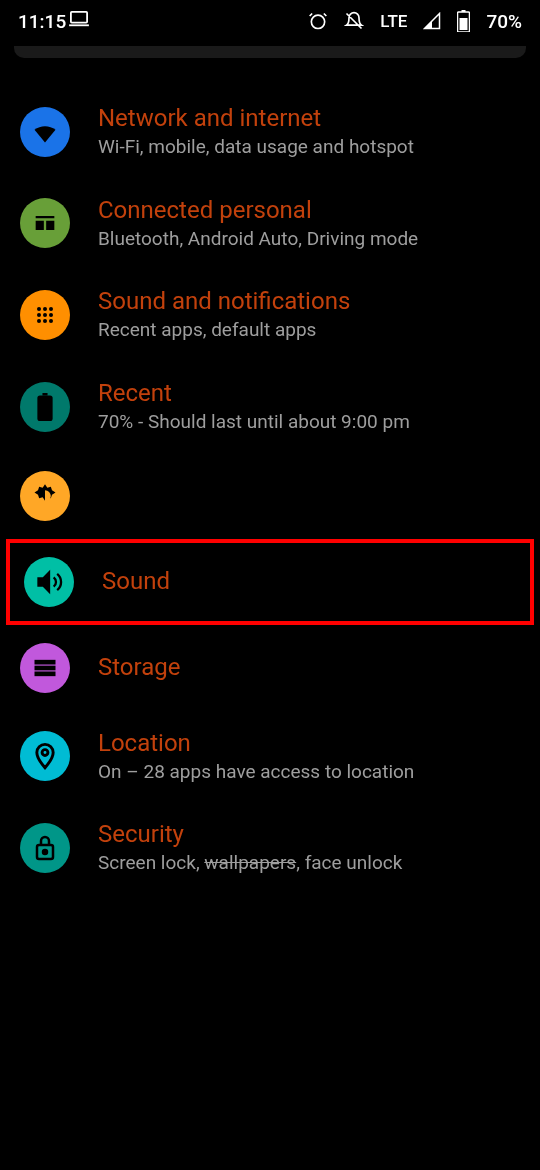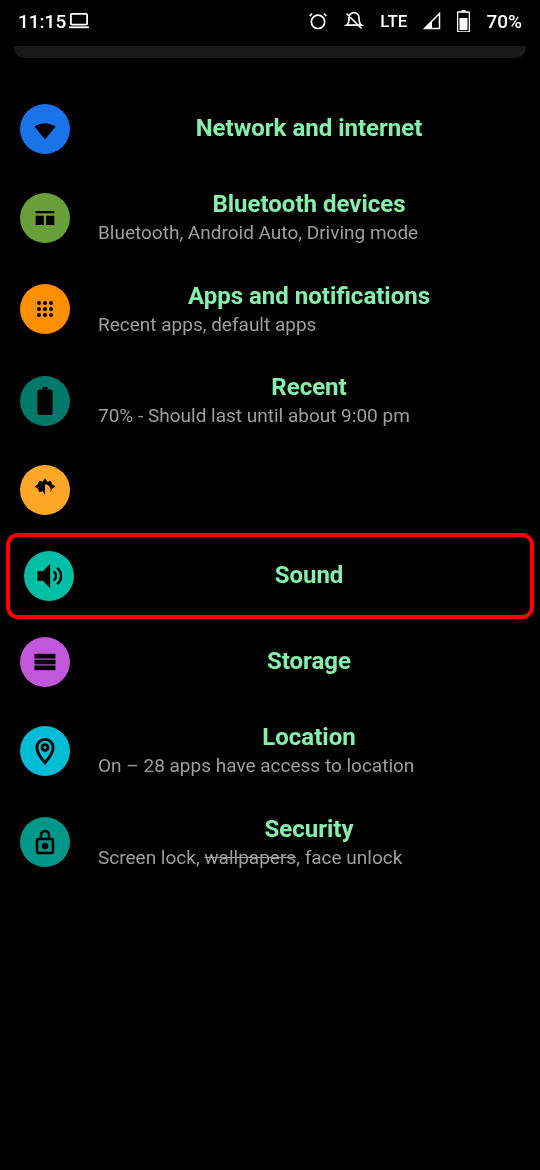--- a/index.html
+++ b/index.html
@@ -13,58 +13,57 @@
     }
     .status-bar {
       display: flex;
       justify-content: space-between;
       align-items: center;
       padding: 8px 18px 4px;
       height: 38px;
       font-size: 19px;
       font-weight: 500;
     }
-    .status-left { display: flex; align-items: center; gap: 2px; }
+    .status-left { display: flex; gap: 2px; }
     .status-right { display: flex; align-items: center; gap: 16px; font-size: 19px; }
     .search-stub {
       margin: 8px 14px 4px;
       height: 12px;
       background: #1a1a1a;
       border-radius: 0 0 10px 10px;
     }
     .settings-list { padding-top: 24px; }
     .setting-item {
       display: flex;
       align-items: center;
       padding: 18px 20px;
       gap: 28px;
       position: relative;
     }
     .setting-item.highlighted {
       border: 4px solid #ff0000;
-      border-radius: 12px;
+      border-radius: 0;
       margin: 0 6px;
       padding: 14px 14px;
     }
     .icon-circle {
       width: 50px;
       height: 50px;
       border-radius: 50%;
       display: flex;
       align-items: center;
       justify-content: center;
       flex-shrink: 0;
     }
     .setting-text { flex: 1; }
     .setting-title {
       font-size: 24px;
-      font-weight: 700;
-      color: #86efac;
+      font-weight: 400;
+      color: #c2410c;
       margin-bottom: 2px;
-      text-align: center;
     }
     .setting-subtitle {
       font-size: 19px;
       color: #9e9e9e;
       line-height: 1.35;
     }
     .strike { text-decoration: line-through; }
     svg { display: block; }
   </style>
 </head>
@@ -115,51 +114,52 @@
 <div class="settings-list">
 
   <div class="setting-item">
     <div class="icon-circle" style="background:#1a73e8">
       <svg width="28" height="28" viewBox="0 0 24 24" fill="#000">
           <path d="M12 21l9-11c-5-4-13-4-18 0l9 11z"></path>
         </svg>
     </div>
     <div class="setting-text">
       <div class="setting-title">Network and internet</div>
+      <div class="setting-subtitle">Wi-Fi, mobile, data usage and hotspot</div>
     </div>
   </div>
 
   <div class="setting-item">
     <div class="icon-circle" style="background:#689f38">
       <svg width="28" height="28" viewBox="0 0 24 24" fill="#000">
           <path d="M4 6h16v2H4zM13 10h7v8h-7zM4 10h7v8H4z"></path>
         </svg>
     </div>
     <div class="setting-text">
-      <div class="setting-title">Bluetooth devices</div>
+      <div class="setting-title">Connected personal</div>
       <div class="setting-subtitle">Bluetooth, Android Auto, Driving mode</div>
     </div>
   </div>
 
   <div class="setting-item">
     <div class="icon-circle" style="background:#ff8f00">
       <svg width="24" height="24" viewBox="0 0 24 24" fill="#000">
           <circle cx="6" cy="6" r="2"></circle>
           <circle cx="12" cy="6" r="2"></circle>
           <circle cx="18" cy="6" r="2"></circle>
           <circle cx="6" cy="12" r="2"></circle>
           <circle cx="12" cy="12" r="2"></circle>
           <circle cx="18" cy="12" r="2"></circle>
           <circle cx="6" cy="18" r="2"></circle>
           <circle cx="12" cy="18" r="2"></circle>
           <circle cx="18" cy="18" r="2"></circle>
         </svg>
     </div>
     <div class="setting-text">
-      <div class="setting-title">Apps and notifications</div>
+      <div class="setting-title">Sound and notifications</div>
       <div class="setting-subtitle">Recent apps, default apps</div>
     </div>
   </div>
 
   <div class="setting-item">
     <div class="icon-circle" style="background:#00796b">
       <svg width="16" height="28" viewBox="0 0 12 22" fill="#000">
           <rect x="4" y="0" width="4" height="2"></rect>
           <rect x="0" y="2" width="12" height="20" rx="2"></rect>
         </svg>

